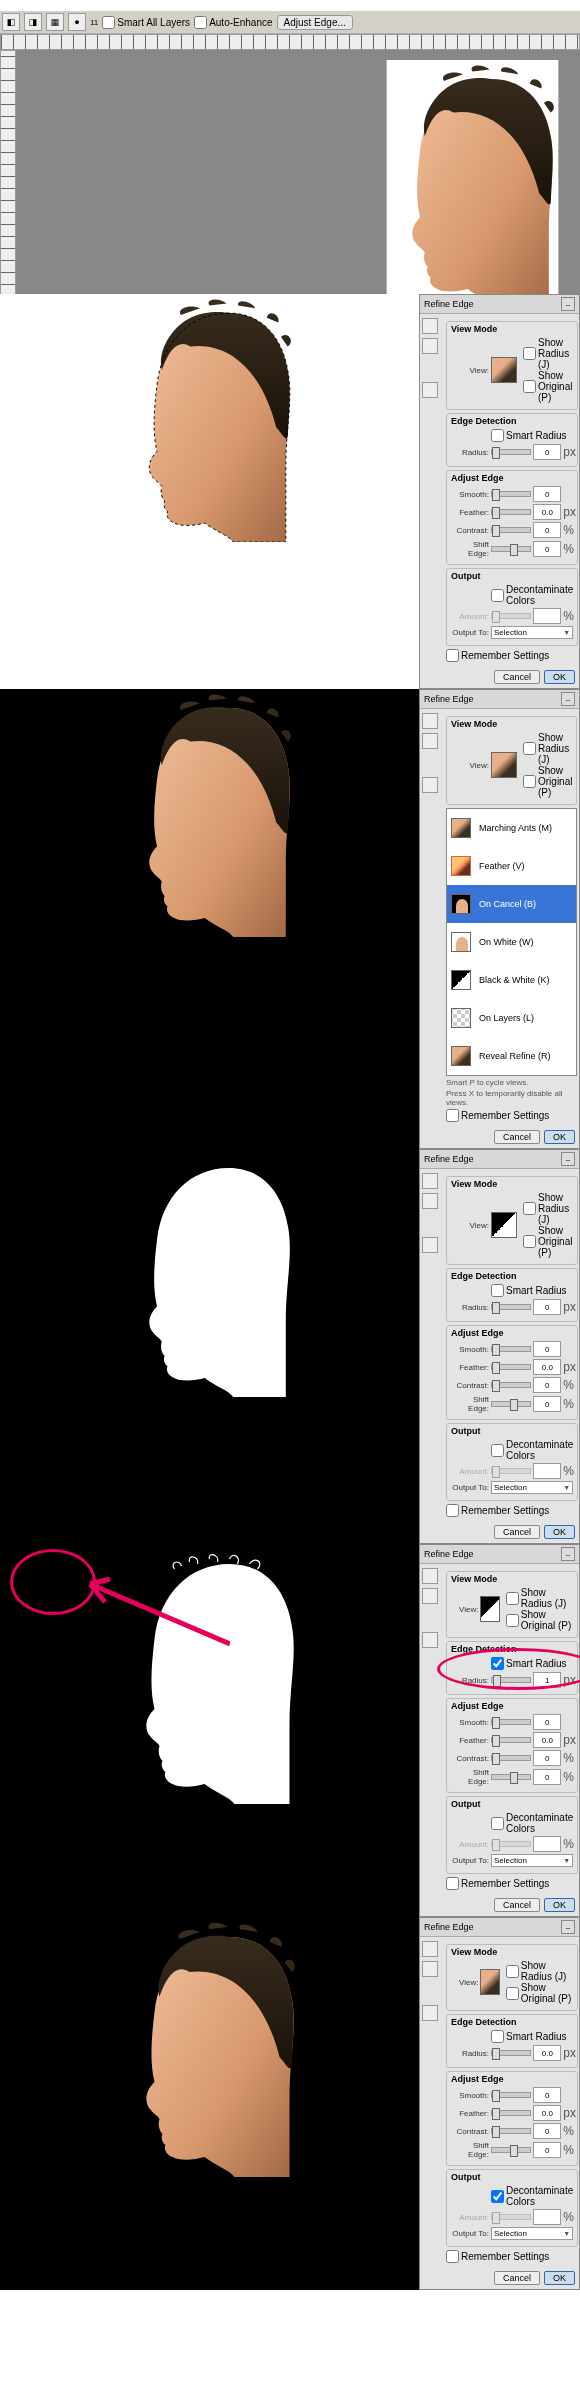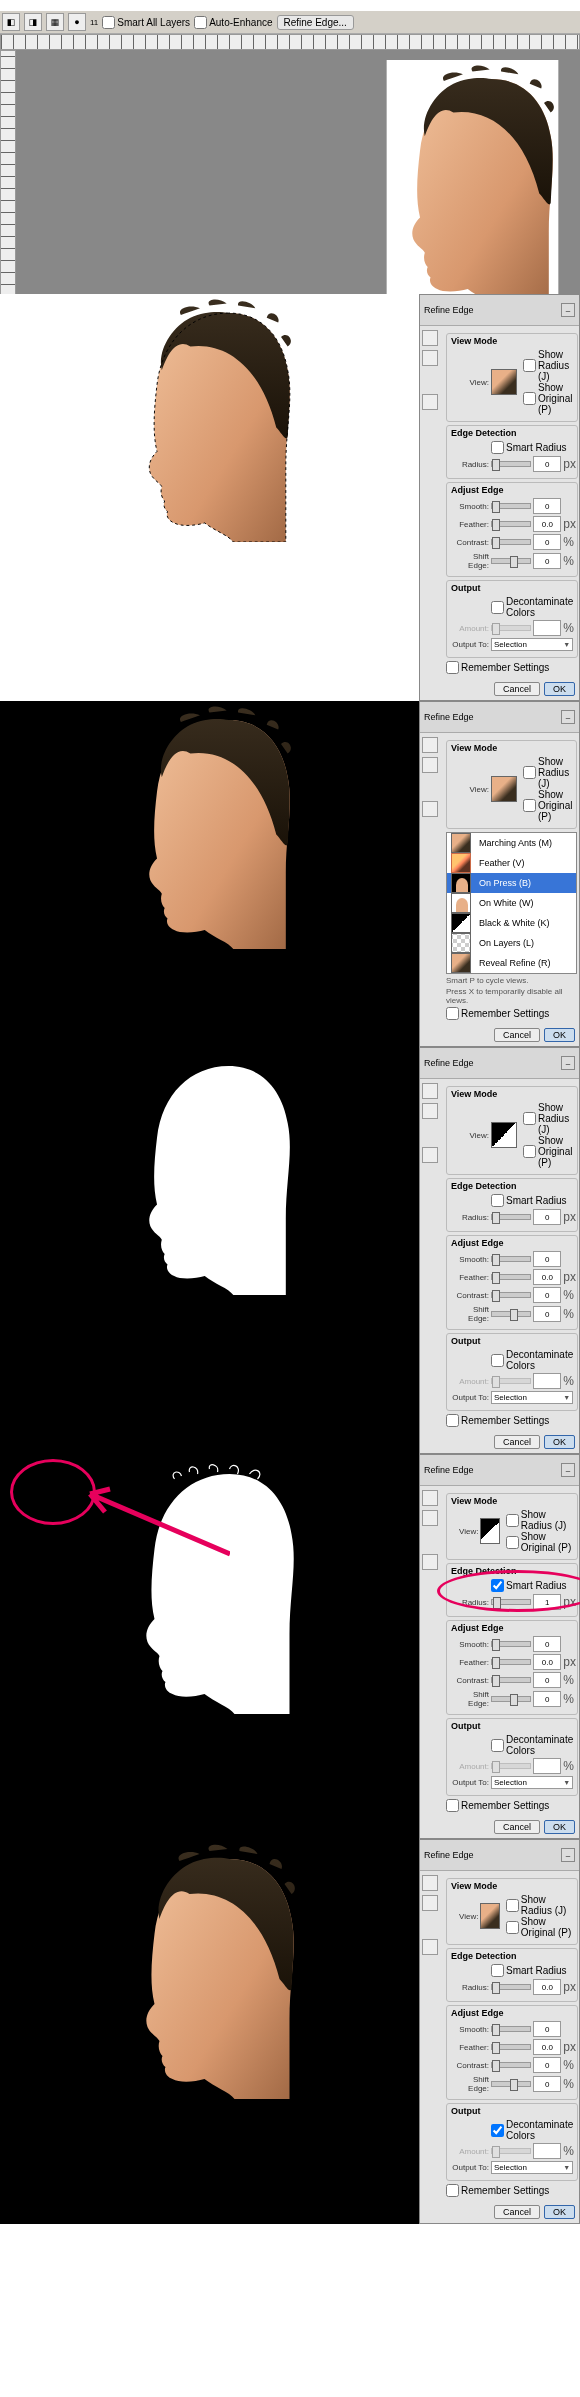--- a/index.html
+++ b/index.html
@@ -12,21 +12,21 @@
   .tabs{background:#b8b8b8;display:flex;font-size:10px}
   .tab{padding:2px 6px;background:#d4d0c8;border-right:1px solid #888}
   .tab.act{background:#c0c0c0}
   .ruler-h{height:14px;background:#eee;border:1px solid #999;position:relative;overflow:hidden}
   .ruler-h::after{content:"";position:absolute;inset:0;background:repeating-linear-gradient(90deg,#666 0,#666 1px,transparent 1px,transparent 12px)}
   .ruler-v{width:14px;background:#eee;border:1px solid #999;position:relative}
   .ruler-v::after{content:"";position:absolute;inset:0;background:repeating-linear-gradient(0deg,#666 0,#666 1px,transparent 1px,transparent 12px)}
   .canvas{background:#888;flex:1;display:flex;align-items:flex-start;justify-content:flex-end;padding:10px 0 0 0}
   .head-svg{width:215px;height:248px}
   .panel{width:159px;background:#e4e4e4;border:1px solid #888;font-size:9px}
-  .p-head{display:flex;justify-content:space-between;align-items:center;background:#d8d8d8;padding:8px 4px;border-bottom:1px solid #aaa}
+  .p-head{display:flex;justify-content:space-between;align-items:center;background:#d8d8d8;padding:2px 4px;border-bottom:1px solid #aaa}
   .p-close{width:12px;height:12px;border:1px solid #888;background:#ddd;display:flex;align-items:center;justify-content:center;cursor:pointer;font-size:8px}
   .p-body{padding:4px 6px}
   .grp{border:1px solid #bbb;border-radius:3px;margin:3px 0;padding:4px}
   .grp-t{font-size:9px;font-weight:bold;margin:-2px 0 3px}
   .lbl{display:inline-block;width:38px;text-align:right;font-size:8px;color:#333}
   .fld{display:flex;align-items:center;gap:2px;margin:2px 0}
   .slider{flex:1;height:4px;background:#ccc;border:1px solid #999;position:relative}
   .knob{position:absolute;left:0;top:-3px;width:6px;height:10px;background:#ddd;border:1px solid #666}
   .numbox{width:22px;height:12px;border:1px solid #999;background:#fff;font-size:8px;text-align:center}
   .unit{font-size:12px;color:#555;width:10px}
@@ -37,21 +37,21 @@
   .dd span:last-child{font-size:7px;color:#555}
   .thumb{width:24px;height:24px;border:1px solid #666;display:inline-block;vertical-align:middle;margin-right:4px}
   .thumb.face{background:linear-gradient(135deg,#e8b088 40%,#3a2e1f 70%)}
   .thumb.bw{background:linear-gradient(135deg,#000 50%,#fff 50%)}
   .thumb.checker{background:repeating-conic-gradient(#ccc 0 25%,#fff 0 50%) 50%/8px 8px}
   .thumb.black{background:#000;position:relative}
   .thumb.black::after{content:"";position:absolute;inset:4px 2px 0 4px;background:#e8b088;border-radius:50% 50% 0 0}
   .thumb.white{background:#fff;position:relative}
   .thumb.white::after{content:"";position:absolute;inset:4px 2px 0 4px;background:#e8b088;border-radius:50% 50% 0 0}
   .menu{background:#fff;border:1px solid #888;margin:2px 0}
-  .menu-item{padding:0 4px;display:flex;align-items:center;gap:4px;font-size:9px}
+  .menu-item{padding:9px 4px;display:flex;align-items:center;gap:4px;font-size:9px}
   .menu-item.sel{background:#3875d7;color:#fff}
   .hint{font-size:8px;color:#555;margin:2px 0}
   .tool-col{width:18px;display:flex;flex-direction:column;gap:4px;padding:4px 2px;background:#e4e4e4}
   .tool-col .ico2{width:14px;height:14px;border:1px solid #999;background:#eee}
   .overlay-arrow{position:absolute;pointer-events:none}
   .img-col{flex:1;position:relative}
   .img-white{background:#fff}
   .img-black{background:#000}
   .sil-white{fill:#fff}
   .marching{stroke:#000;stroke-dasharray:3 3;fill:none}
@@ -88,21 +88,21 @@
     <span class="ico">●</span>
     <span style="font-size:8px">11</span>
     <label class="chk">
         <input type="checkbox" style="">
         <span>Smart All Layers</span>
       </label>
     <label class="chk">
         <input type="checkbox" style="">
         <span>Auto-Enhance</span>
       </label>
-    <span class="pill">Refine Edge...</span>
+    <span class="pill">Adjust Edge...</span>
   </div>
   <div class="ruler-h"></div>
   <div class="row" style="height:248px">
     <div class="ruler-v"></div>
     <div class="canvas">
       <svg class="head-svg" viewBox="0 0 180 260">
         <rect width="180" height="260" fill="#fff"></rect>
         <use href="#headPath" fill="url(#skinG)"></use>
         <use href="#hairPath" fill="url(#hairG)"></use>
       </svg>
@@ -276,21 +276,21 @@
           <div class="menu-item">
               <span class="thumb face" style="width:18px;height:18px"></span>
               <span>Marching Ants (M)</span>
             </div>
           <div class="menu-item">
               <span class="thumb face" style="width:18px;height:18px;filter:sepia(1) saturate(3) hue-rotate(-30deg)"></span>
               <span>Feather (V)</span>
             </div>
           <div class="menu-item sel">
               <span class="thumb black" style="width:18px;height:18px"></span>
-              <span>On Press (B)</span>
+              <span>On Cancel (B)</span>
             </div>
           <div class="menu-item">
               <span class="thumb white" style="width:18px;height:18px"></span>
               <span>On White (W)</span>
             </div>
           <div class="menu-item">
               <span class="thumb bw" style="width:18px;height:18px"></span>
               <span>Black &amp; White (K)</span>
             </div>
           <div class="menu-item">

